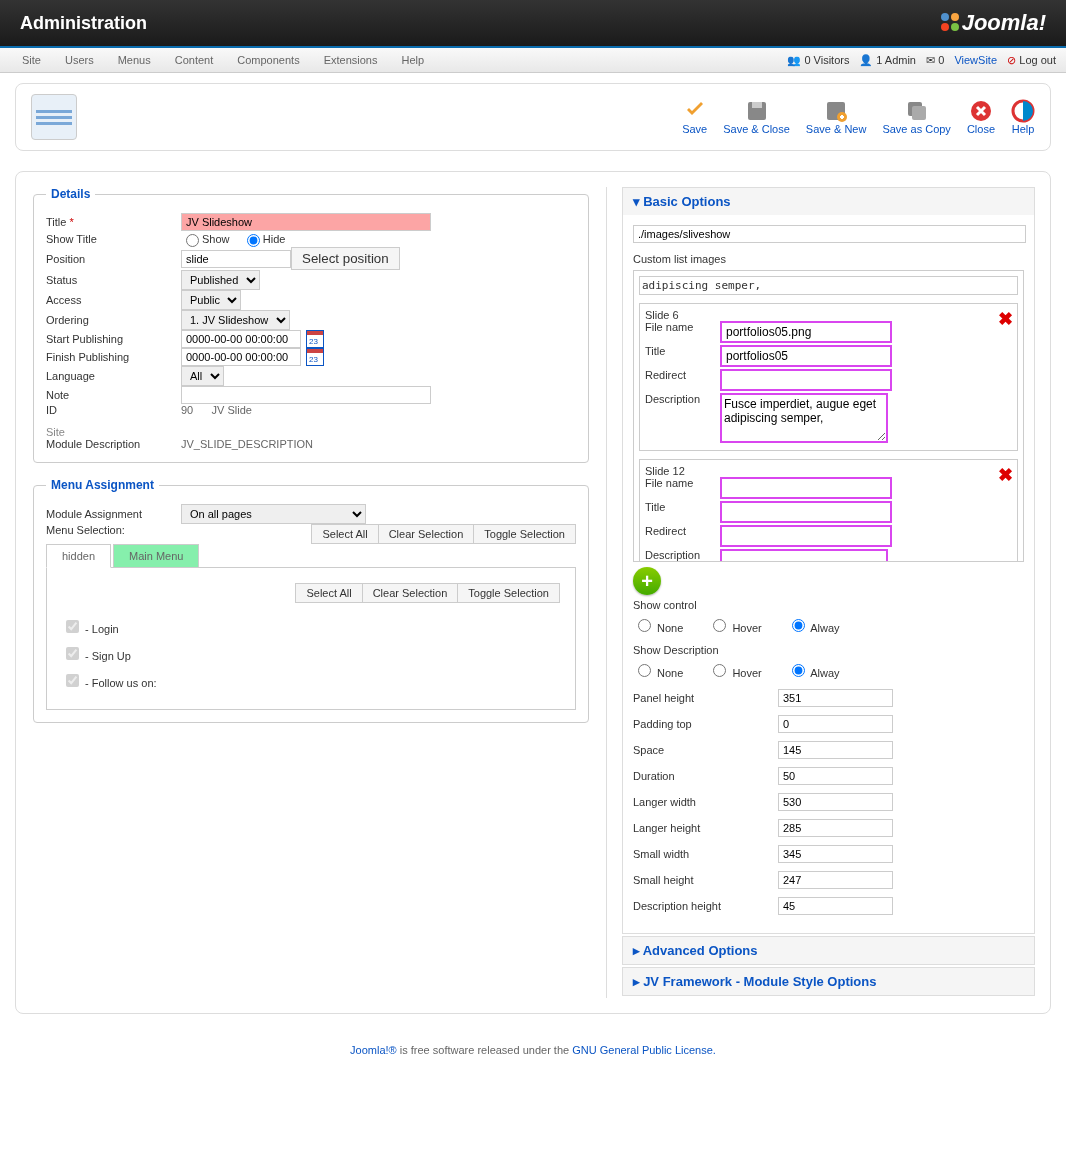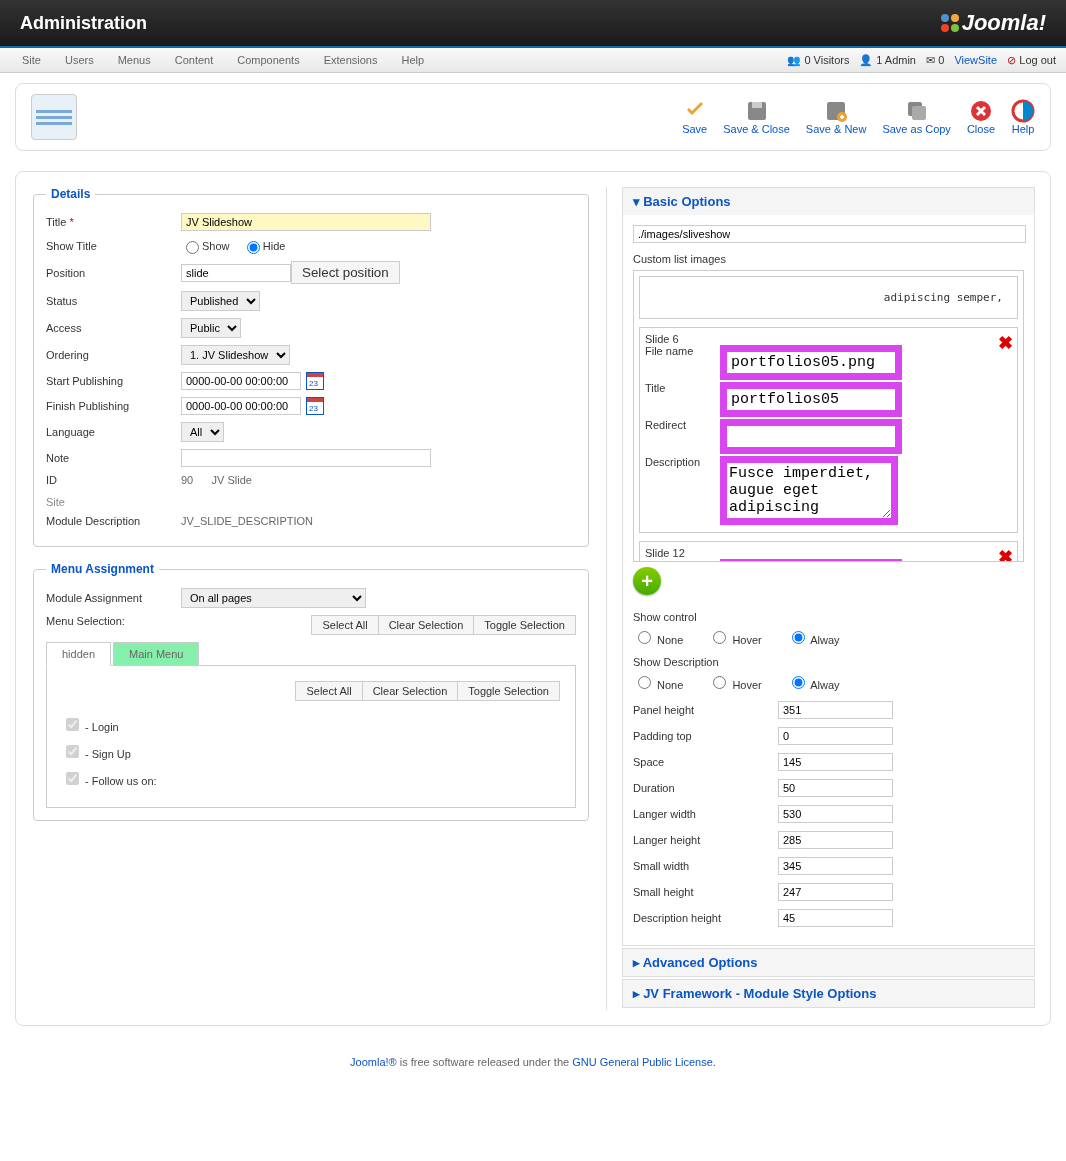--- a/index.html
+++ b/index.html
@@ -1,51 +1,51 @@
 <!DOCTYPE html>
 <html><head>
 <meta charset="utf-8">
 <style>
 body{margin:0;font-family:Arial,Helvetica,sans-serif;font-size:11px;color:#333;background:#fff}
 .header{background:linear-gradient(#333,#1a1a1a);color:#fff;padding:10px 20px;display:flex;justify-content:space-between;align-items:center;border-bottom:2px solid #0a6cae}
 .header h1{margin:0;font-size:18px;font-weight:bold}
-.logo{font-size:22px;font-style:italic;font-weight:bold;display:flex;align-items:center;}
+.logo{font-size:22px;font-style:italic;font-weight:bold;display:flex;align-items:flex-start;}
 .menubar{background:linear-gradient(#f9f9f9,#e8e8e8);border-bottom:1px solid #ccc;display:flex;justify-content:space-between;padding:0 10px}
 .menubar ul{list-style:none;margin:0;padding:0;display:flex}
 .menubar li{padding:6px 12px;color:#666;cursor:pointer}
 .menubar .right{display:flex;align-items:center;gap:10px;color:#0b55c4;font-size:11px}
 .menubar .right span{color:#333}
 .container{padding:10px 15px}
 .toolbar-row{background:#fff;border:1px solid #ddd;border-radius:8px;padding:10px 15px;display:flex;justify-content:space-between;align-items:center;margin-bottom:20px}
 .page-title{color:#0b55c4;font-size:20px;font-weight:bold;display:flex;align-items:center;gap:10px}
 .page-title .icon{width:36px;height:36px;background:#e8f0f8;border:1px solid #ccc;border-radius:4px;display:flex;flex-direction:column;justify-content:center;gap:3px;padding:4px}
 .page-title .icon div{height:3px;background:#7aa8d8}
 .toolbar{display:flex;gap:16px}
 .tb-btn{display:flex;flex-direction:column;align-items:center;cursor:pointer;color:#0b55c4;font-size:11px}
 .tb-btn svg{width:24px;height:24px}
 .content{background:#fff;border:1px solid #ddd;border-radius:8px;padding:15px;display:flex;gap:15px}
 .left-col{flex:0 0 560px}
 .right-col{flex:1;border-left:1px solid #ddd;padding-left:15px}
 fieldset{border:1px solid #ccc;border-radius:4px;padding:12px;margin-bottom:15px}
 legend{color:#0b55c4;font-weight:bold;font-size:12px;padding:0 5px}
-.row{display:flex;align-items:center;margin-bottom:7px}
+.row{display:flex;align-items:center;}
 .row label{flex:0 0 135px;color:#333}
 .row input[type=text],.row select{border:1px solid #ccc;padding:2px 4px;font-size:11px}
 .row input[type=text]{width:240px}
 .accordion{border:1px solid #ddd;margin-bottom:2px}
 .acc-head{background:#f5f5f5;padding:6px 10px;color:#0b55c4;font-weight:bold;font-size:13px;cursor:pointer}
 .acc-head::before{content:"▸ ";color:#0b55c4}
 .acc-head.open::before{content:"▾ "}
 .acc-body{padding:10px}
 .acc-body input[type=text]{border:1px solid #ccc;padding:2px 4px;font-size:11px}
 .slide-block{border:1px solid #ccc;margin:8px 0;padding:5px;position:relative;font-size:11px}
 .slide-block .del{position:absolute;right:4px;top:4px;color:#d00;font-size:18px;font-weight:bold;cursor:pointer}
 .slide-block .srow{display:flex;margin-bottom:2px}
 .slide-block .srow span{flex:0 0 75px}
-.slide-block .srow input,.slide-block .srow textarea{border:7px solid #d946ef;font-size:15px;font-family:Liberation Mono, monospace;width:160px}
+.slide-block .srow input,.slide-block .srow textarea{border:2px solid #d946ef;font-size:12px;font-family:Liberation Sans, sans-serif;width:160px}
 .opt-row{display:flex;align-items:center;margin-bottom:8px}
 .opt-row label{flex:0 0 145px}
 .opt-row input[type=text]{width:105px}
 .radio-row{display:flex;gap:25px;padding:5px 0 10px}
 .btn-sel{border:1px solid #ccc;background:#f5f5f5;padding:3px 10px;cursor:pointer;color:#333}
 .tabs{display:flex;border-bottom:1px solid #ccc}
 .tab{padding:5px 15px;border:1px solid #ccc;background:#86efac;color:#666;cursor:pointer;margin-right:2px;margin-bottom:-1px}
 .tab.active{background:#fff;border-bottom:1px solid #fff}
 .menu-box{border:1px solid #ccc;border-top:none;padding:15px}
 .menu-box .item{padding:4px 0}
@@ -146,21 +146,21 @@
         </div>
     </div>
   </div>
 
   <div class="content">
     <div class="left-col">
       <fieldset>
         <legend>Details</legend>
         <div class="row">
             <label><span>Title</span> <span style="color:#c00">*</span></label>
-            <input type="text" style="background: #fef9c3;" value="JV Slideshow">
+            <input type="text" style="background: #fca5a5;" value="JV Slideshow">
           </div>
         <div class="row"><label>Show Title</label>
           <input type="radio" style=""> <span>Show</span>
           &nbsp;&nbsp;&nbsp;&nbsp;
           <input type="radio" checked="" style=""> <span>Hide</span>
         </div>
         <div class="row">
             <label>Position</label>
             <input type="text" style="width: 100px;" value="slide"> 
             <button class="btn-sel">Select position</button>
@@ -236,21 +236,21 @@
       </fieldset>
     </div>
 
     <div class="right-col">
       <div class="accordion">
         <div class="acc-head open">Basic Options</div>
         <div class="acc-body">
           <input type="text" style="width: 98%;" value="./images/sliveshow">
           <div style="margin:10px 0 3px">Custom list images</div>
           <div class="scroller">
-            <div style="border:1px solid #ccc;padding:14px;font-family:monospace;text-align:right;margin-bottom:1px"><span>adipiscing semper,</span></div>
+            <div style="border:1px solid #ccc;padding:2px;font-family:monospace;text-align:left;margin-bottom:1px"><span>adipiscing semper,</span></div>
             <div id="slides-container">
                 <div class="slide-block">
                   <div class="del">✖</div>
                   <div>Slide 6</div>
                   <div class="srow">
                     <span>File name</span>
                     <input type="text" value="portfolios05.png" style="">
                   </div>
                   <div class="srow">
                     <span>Title</span>
@@ -282,21 +282,21 @@
                   </div>
                   <div class="srow">
                     <span>Description</span>
                     <textarea rows="3" style=""></textarea>
                   </div>
                 </div>
               </div>
           </div>
           <div class="add-btn">+</div>
 
-          <div style="margin-top:16px">Show control</div>
+          <div style="margin-top:4px">Show control</div>
           <div class="radio-row">
             <label><input type="radio" style=""> <span>None</span></label>
             <label><input type="radio" style=""> <span>Hover</span></label>
             <label><input type="radio" checked="" style=""> <span>Alway</span></label>
           </div>
           <div>Show Description</div>
           <div class="radio-row">
             <label><input type="radio" style=""> <span>None</span></label>
             <label><input type="radio" style=""> <span>Hover</span></label>
             <label><input type="radio" checked="" style=""> <span>Alway</span></label>

